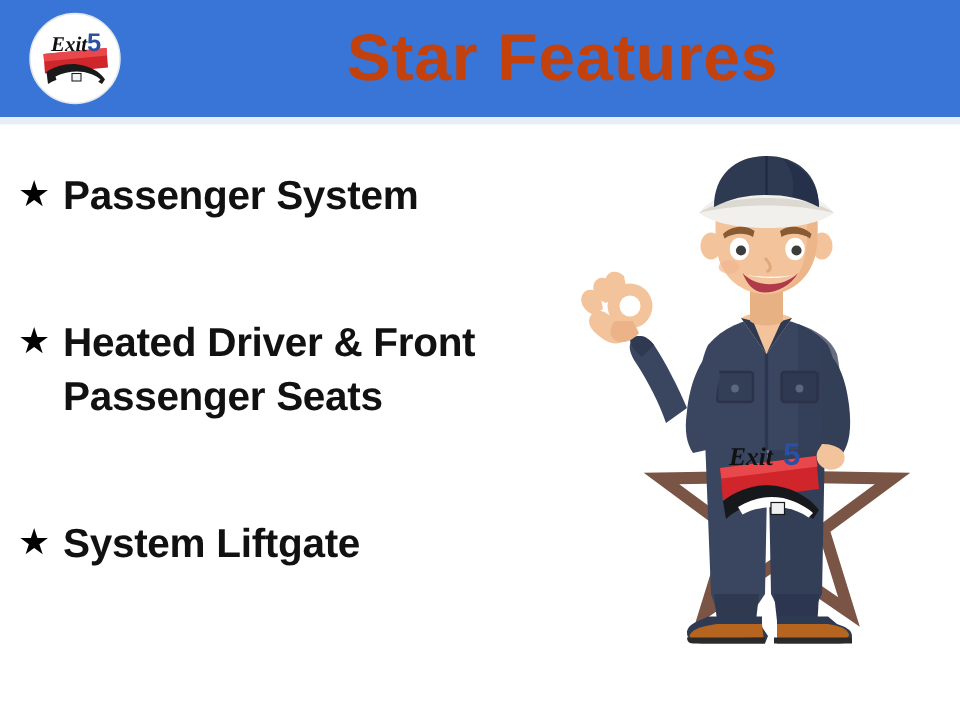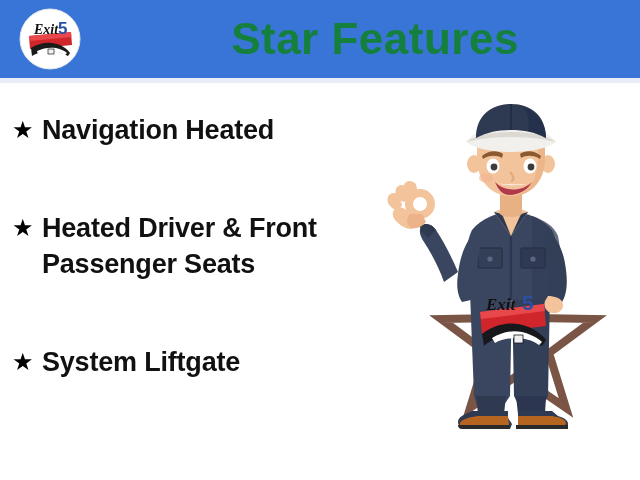--- a/index.html
+++ b/index.html
@@ -35,21 +35,21 @@
   }
   #header-title {
     position: absolute;
     left: 110px;
     top: 0;
     width: 530px;
     height: 78px;
     display: flex;
     align-items: center;
     justify-content: center;
-    color: #15803d;
+    color: #c2410c;
     font-size: 44px;
     font-weight: bold;
     letter-spacing: 0.5px;
     white-space: nowrap;
   }
 
   
   #header-logo {
     position: absolute;
     left: 19px;
@@ -119,21 +119,21 @@
     <text x="39" y="26" font-family="'Liberation Sans', sans-serif" font-size="17" font-weight="bold" fill="#2B4FA2">5</text>
   </svg>
 </div>
 
 <div id="header-title">Star Features</div>
 
 <div id="feature-list">
 
   <div class="feature-item">
     <span class="feature-star">★</span>
-    <span class="feature-label">Navigation Heated</span>
+    <span class="feature-label">Passenger System</span>
   </div>
 
   <div class="feature-item">
     <span class="feature-star">★</span>
     <span class="feature-label">Heated Driver &amp; Front Passenger Seats</span>
   </div>
 
   <div class="feature-item">
     <span class="feature-star">★</span>
     <span class="feature-label">System Liftgate</span>

